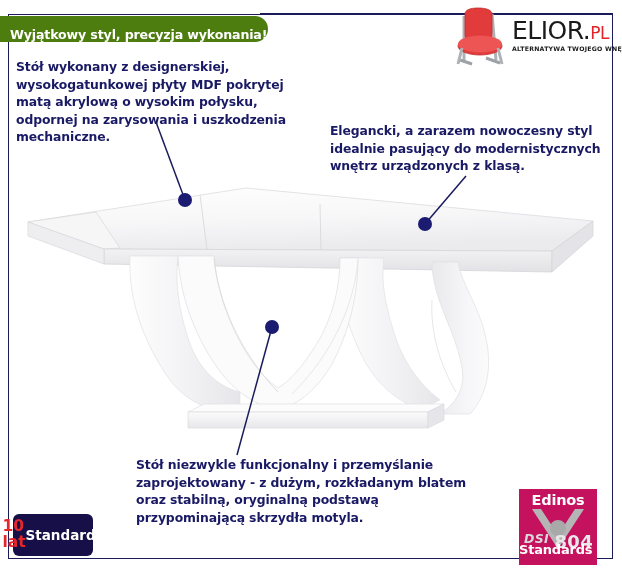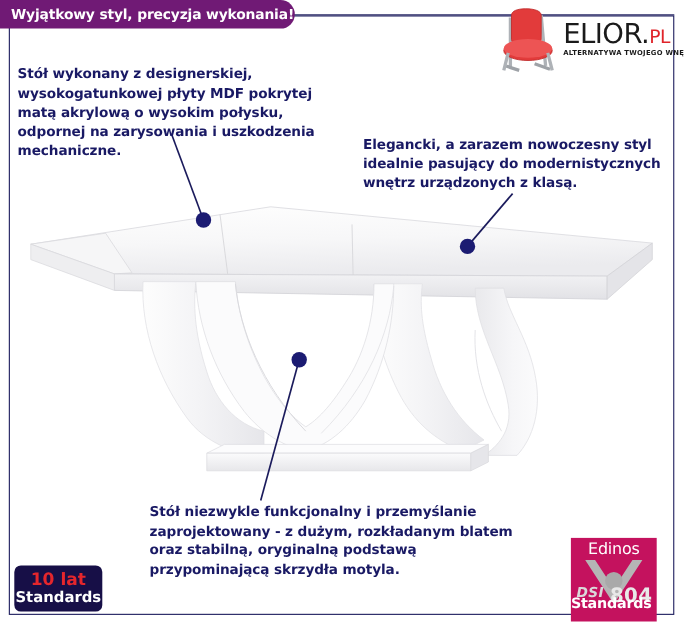--- a/index.html
+++ b/index.html
@@ -15,24 +15,24 @@
 
   
   .frame{
     position:absolute;left:8px;top:14px;width:605px;height:545px;
     border:1.4px solid #1b1b5c;box-sizing:border-box;background:transparent;
     pointer-events:none;
   }
 
   
   .header-banner{
-    position:absolute;left:0px;top:0px;width:268px;height:26px;
-    background:#701a75;
+    position:absolute;left:0px;top:16px;width:268px;height:26px;
+    background:#4d7c0f;
     border-top-right-radius:13px;border-bottom-right-radius:13px;
-    display:flex;align-items:center;
+    display:flex;align-items:flex-end;
     box-sizing:border-box;padding-left:10px;
     z-index:6;
   }
   .header-banner .title{
     color:#ffffff;font-size:12.6px;font-weight:bold;letter-spacing:-0.15px;
     white-space:nowrap;line-height:1;
   }
   .header-rule{
     position:absolute;left:260px;top:13px;width:353px;height:1.4px;
     background:#1b1b5c;z-index:5;
@@ -70,36 +70,36 @@
 
   
   .layer{position:absolute;left:0;top:0;width:622px;height:581px;}
   #table-layer{z-index:2;}
   #leader-layer{z-index:3;}
 
   
   .badge-warranty{
     position:absolute;left:13px;top:514px;width:80px;height:42px;
     background:#170f47;border-radius:6px;z-index:6;
-    display:flex;flex-direction:column;align-items:center;justify-content:center;
+    display:flex;flex-direction:row;align-items:center;justify-content:center;
   }
   .badge-warranty .yrs{
     color:#e5262c;font-size:15.5px;font-weight:bold;line-height:1.02;
   }
   .badge-warranty .war{
     color:#ffffff;font-size:13.5px;font-weight:bold;line-height:1.05;
   }
 
   .badge-edinos{
     position:absolute;left:519px;top:489px;width:78px;height:76px;
     background:#c4125e;z-index:6;overflow:hidden;
   }
   .badge-edinos .edinos-name{
     position:absolute;left:0;top:3px;width:78px;text-align:center;
-    color:#ffffff;font-size:14.5px;font-weight:normal;letter-spacing:-0.2px;
+    color:#ffffff;font-size:14.5px;font-weight:bold;letter-spacing:-0.2px;
   }
   .badge-edinos .dsi{
     position:absolute;left:5px;top:42px;color:#d9d9d9;
     font-size:12.5px;font-weight:bold;letter-spacing:0.3px;font-style:italic;
   }
   .badge-edinos .num{
     position:absolute;right:4px;top:42px;color:#e8e8e8;
     font-size:18px;font-weight:bold;letter-spacing:0.3px;
   }
   .badge-edinos .standards{

